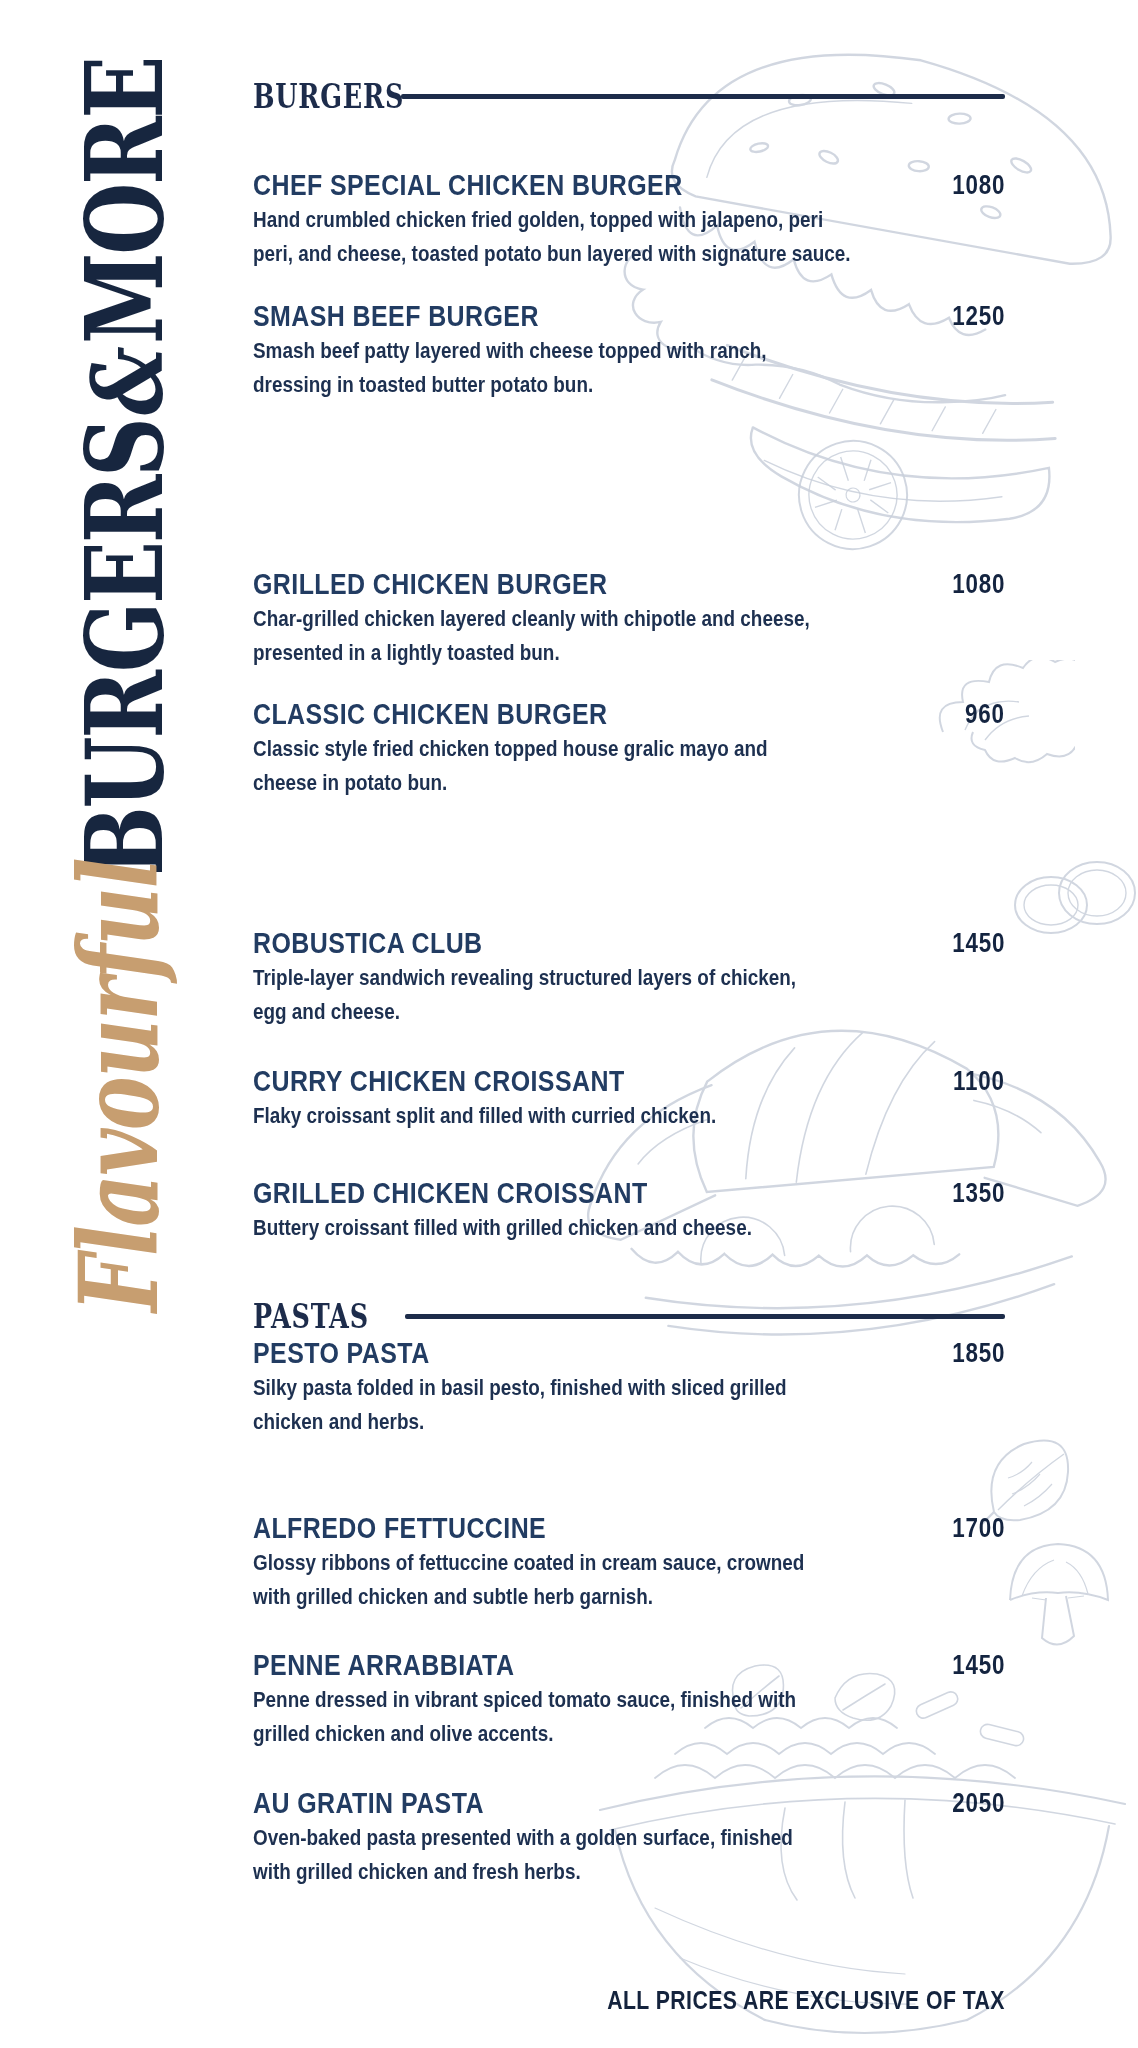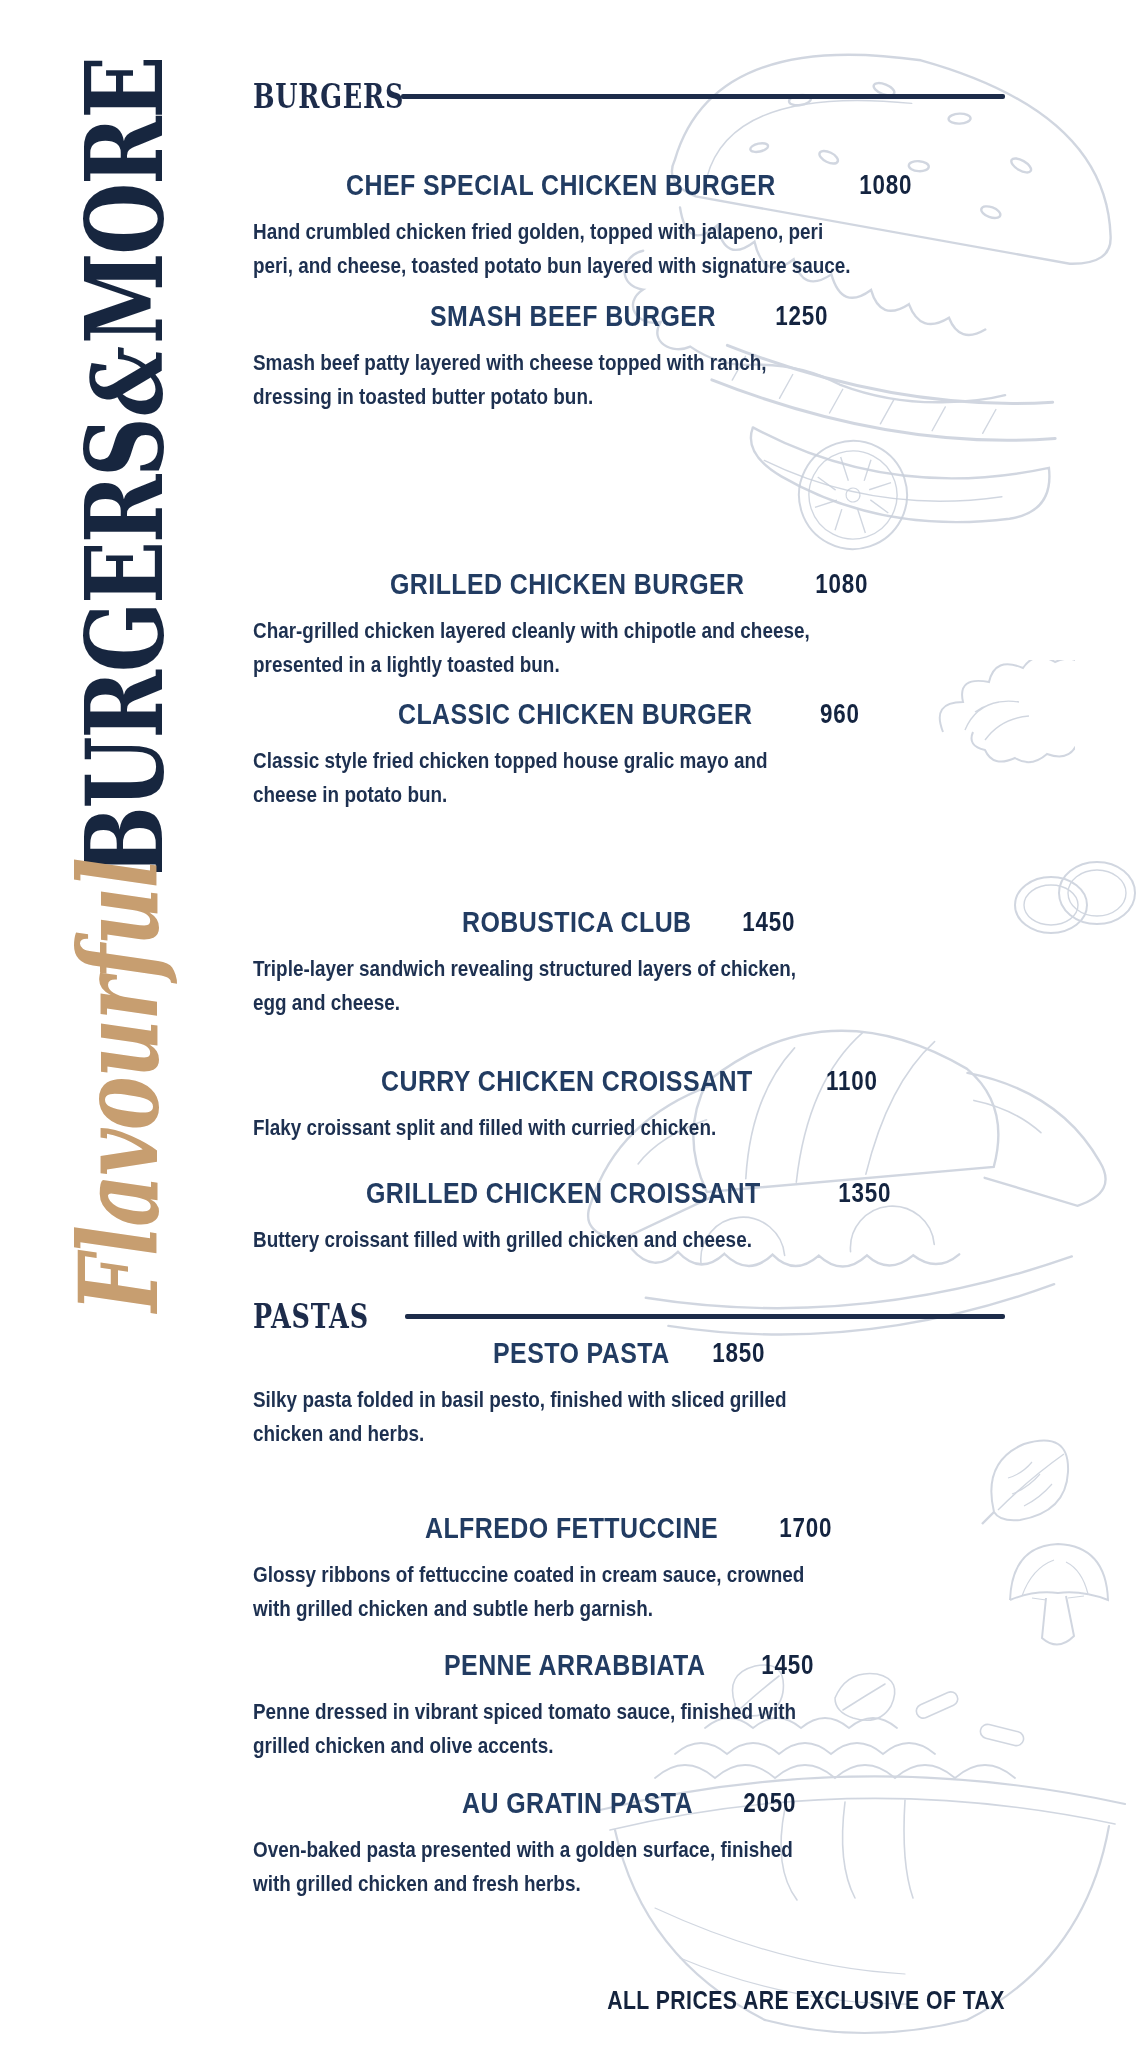--- a/index.html
+++ b/index.html
@@ -21,26 +21,26 @@
   
   .sec-head{position:absolute;left:253px;width:752px;height:44px;}
   .sec-title{position:absolute;left:0;top:0;height:44px;line-height:44px;white-space:nowrap;
     font-family:"DejaVu Serif",serif;font-weight:700;font-size:34px;letter-spacing:1px;
     color:#1d2c4b;transform:scaleX(0.75);transform-origin:0 50%;}
   .sec-title .samp{font-style:italic;font-size:1.15em;letter-spacing:0;padding:0 4px;}
   .sec-rule{position:absolute;top:20px;right:0;height:5px;background:#1d2c4a;border-radius:2px;}
 
   
   .item{position:absolute;left:253px;width:752px;}
-  .row{display:flex;justify-content:center;align-items:flex-start;height:34px;}
+  .row{display:flex;justify-content:space-between;align-items:flex-start;height:34px;}
   .nm{font-weight:700;font-size:29px;line-height:34px;letter-spacing:0.5px;color:#223c62;
       white-space:nowrap;transform:scaleX(0.86);transform-origin:0 50%;}
   .pr{font-weight:700;font-size:28px;line-height:34px;letter-spacing:1px;color:#142440;
       white-space:nowrap;transform:scaleX(0.8);transform-origin:100% 50%;}
-  .ds{margin-top:13px;}
+  .ds{margin-top:1px;}
   .dl{font-weight:700;font-size:22.5px;line-height:34px;height:34px;color:#1d3050;
       white-space:nowrap;transform:scaleX(0.84);transform-origin:0 0;}
   .dl:empty{display:none;}
 
   .footer{position:absolute;top:1986px;right:133px;font-weight:700;font-size:25px;
     letter-spacing:0.5px;color:#14233d;white-space:nowrap;
     transform:scaleX(0.85);transform-origin:100% 0;}
 </style>
 </head>
 <body>
@@ -183,21 +183,21 @@
       <span class="nm">CLASSIC CHICKEN BURGER</span>
       <span class="pr">960</span>
     </div>
     <div class="ds">
       <div class="dl">Classic style fried chicken topped house gralic mayo and</div>
       <div class="dl">cheese in potato bun.</div>
     </div>
   </div>
 
 
-  <div class="item" style="top:905px">
+  <div class="item" style="top:926px">
     <div class="row">
       <span class="nm">ROBUSTICA CLUB</span>
       <span class="pr">1450</span>
     </div>
     <div class="ds">
       <div class="dl">Triple-layer sandwich revealing structured layers of chicken,</div>
       <div class="dl">egg and cheese.</div>
     </div>
   </div>
 

